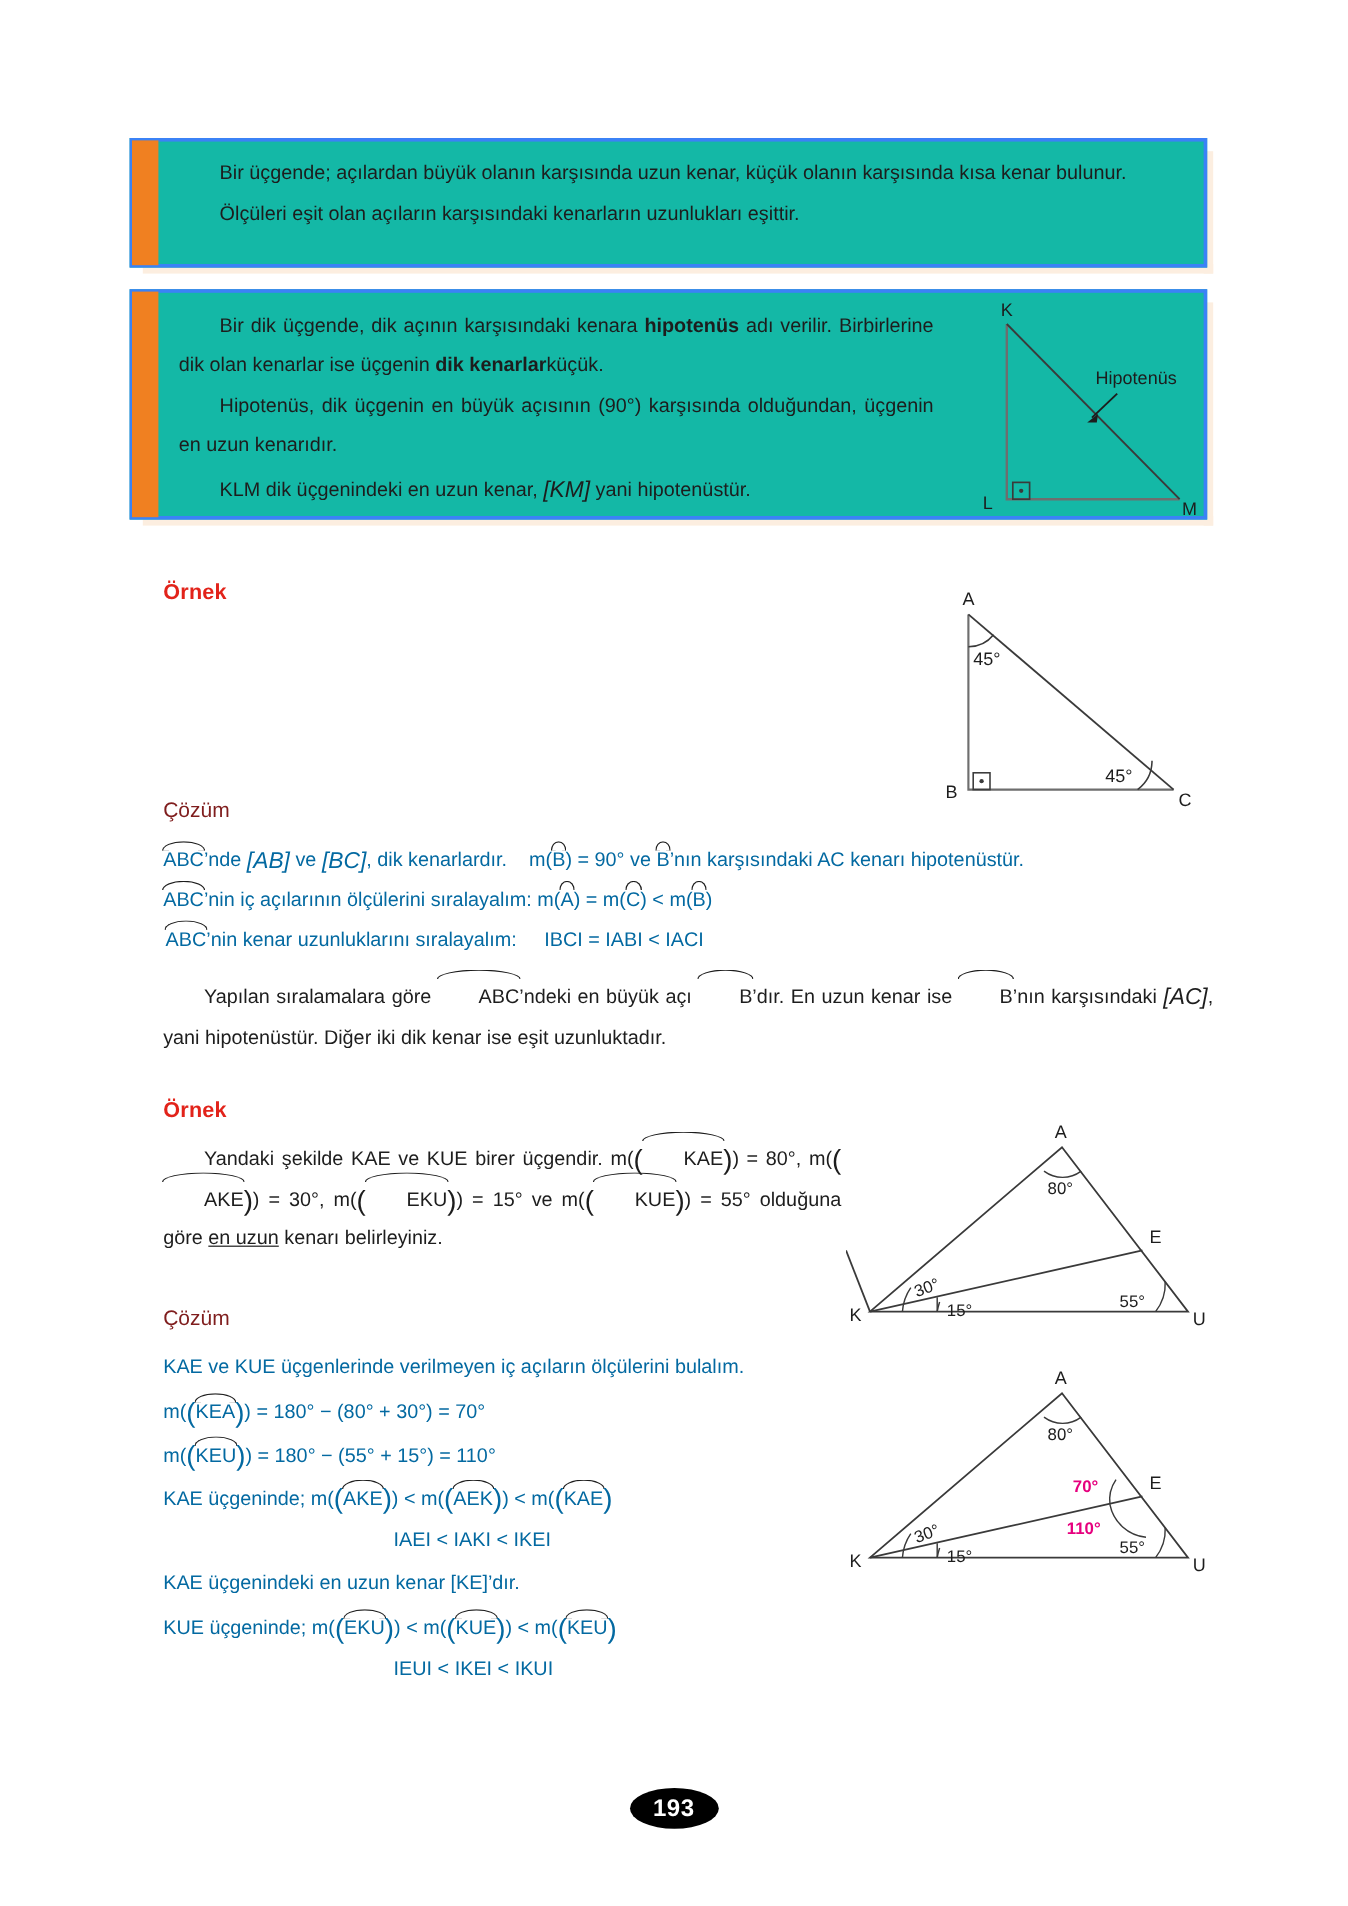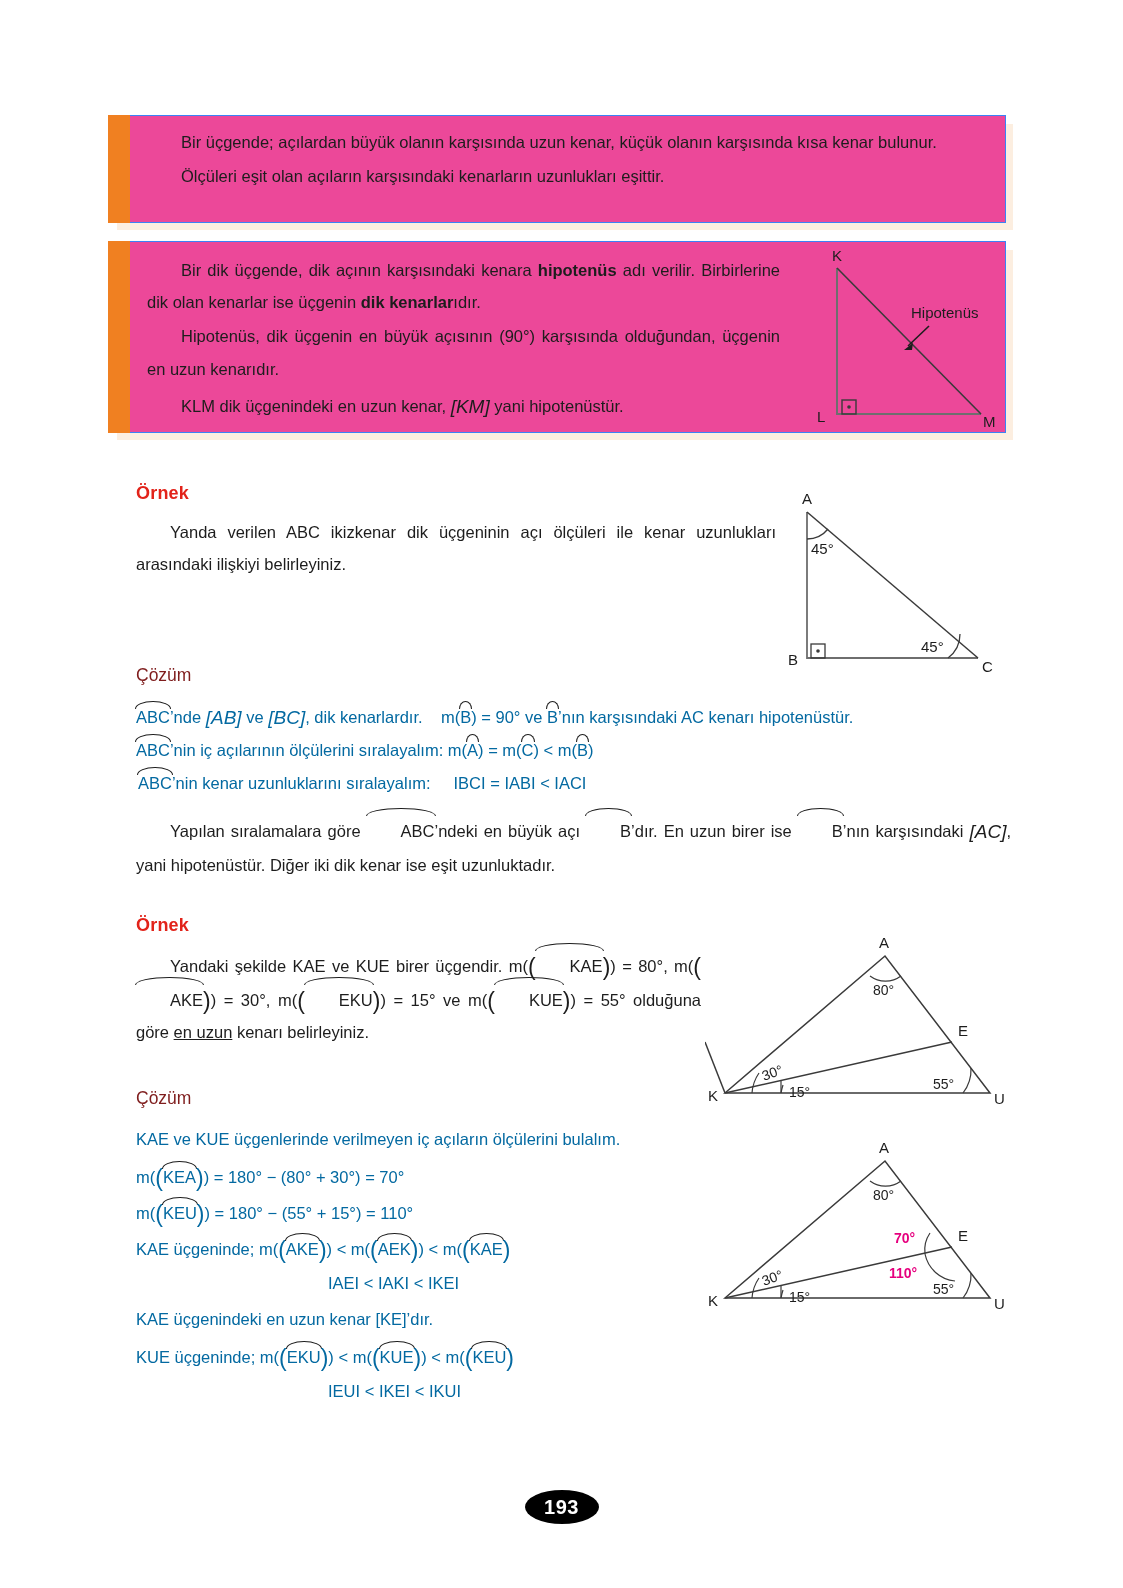--- a/index.html
+++ b/index.html
@@ -9,22 +9,22 @@
     font-family:"Liberation Sans", sans-serif;
     color:#1a1a1a;
     position:relative;
     overflow:hidden;
   }
   .page{position:absolute; left:0; top:0; width:1123px; height:1588px;}
 
   
   .infobox{
     position:absolute;
-    border:1px solid #3b82f6;
-    background:#ec4899;
+    border:3px solid #3b82f6;
+    background:#14b8a6;
     box-sizing:border-box;
   }
   .infobox::after{
     content:"";
     position:absolute;
     left:8px; right:-8px; bottom:-8px;
     height:8px;
     background:#fceee0;
     z-index:-1;
   }
@@ -123,21 +123,21 @@
     <div class="orangebar"></div>
     <div class="box-body">
       <p>Bir üçgende; açılardan büyük olanın karşısında uzun kenar, küçük olanın karşısında kısa kenar bulunur.</p>
       <p>Ölçüleri eşit olan açıların karşısındaki kenarların uzunlukları eşittir.</p>
     </div>
   </div>
 
   <div class="infobox" style="left:108px; top:241px; width:898px; height:192px;">
     <div class="orangebar"></div>
     <div class="box-body" style="right:225px; top:12px;">
-      <p><span>Bir dik üçgende, dik açının karşısındaki kenara </span><b>hipotenüs</b><span> adı verilir. Birbirlerine dik olan kenarlar ise üçgenin </span><b>dik kenarlar</b><span>ıdır.</span></p>
+      <p><span>Bir dik üçgende, dik açının karşısındaki kenara </span><b>hipotenüs</b><span> adı verilir. Birbirlerine dik olan kenarlar ise üçgenin </span><b>dik kenarlar</b><span>küçük.</span></p>
       <p>Hipotenüs, dik üçgenin en büyük açısının (90°) karşısında olduğundan, üçgenin en uzun kenarıdır.</p>
       <p><span>KLM dik üçgenindeki en uzun kenar, </span><span class="brk">[KM]</span><span> yani hipotenüstür.</span></p>
     </div>
 
     <div class="diagram" style="left:700px; top:4px;">
       <svg width="200" height="185" viewBox="0 0 200 185">
         <polyline points="28,22 28,168 172,168" fill="none" stroke="#6e6e6e" stroke-width="2"></polyline>
         <line x1="28" y1="22" x2="172" y2="168" stroke="#3a3a3a" stroke-width="1.6"></line>
         <rect x="33" y="154" width="14" height="14" fill="none" stroke="#3a3a3a" stroke-width="1.4"></rect>
         <circle cx="40" cy="161" r="1.8" fill="#3a3a3a"></circle>
@@ -146,23 +146,20 @@
         <text x="174" y="181" font-family="Liberation Sans, sans-serif" font-size="15" fill="#1d1d1d">M</text>
         <text x="102" y="72" font-family="Liberation Sans, sans-serif" font-size="15" fill="#1d1d1d">Hipotenüs</text>
         <line x1="120" y1="80" x2="99" y2="100" stroke="#1d1d1d" stroke-width="1.6"></line>
         <polygon points="95,104 104,97 103,104" fill="#1d1d1d"></polygon>
       </svg>
     </div>
   </div>
 
   <div class="redhead" style="left:136px; top:483px;">Örnek</div>
 
-  <div class="ptext" style="left:136px; top:516px; width:640px;">
-    <p class="indent">Yanda verilen ABC ikizkenar dik üçgeninin açı ölçüleri ile kenar uzunlukları arasındaki ilişkiyi belirleyiniz.</p>
-  </div>
 
   <div class="diagram" style="left:778px; top:482px;">
     <svg width="240" height="215" viewBox="0 0 240 215">
       <polyline points="29,30 29,176 200,176" fill="none" stroke="#6e6e6e" stroke-width="1.8"></polyline>
       <line x1="29" y1="30" x2="200" y2="176" stroke="#3a3a3a" stroke-width="1.5"></line>
       <rect x="33" y="162" width="14" height="14" fill="none" stroke="#3a3a3a" stroke-width="1.3"></rect>
       <circle cx="40" cy="169" r="1.8" fill="#3a3a3a"></circle>
       <path d="M29,57 A27,27 0 0 0 50,47" fill="none" stroke="#3a3a3a" stroke-width="1.3"></path>
       <path d="M170,176 A30,30 0 0 0 182,152" fill="none" stroke="#3a3a3a" stroke-width="1.3"></path>
       <text x="24" y="22" font-family="Liberation Sans, sans-serif" font-size="15" fill="#1d1d1d">A</text>
@@ -181,21 +178,21 @@
 
   <div class="mono-line" style="left:136px; top:739px;">
     <span class="hat">ABC</span><span>’nin iç açılarının ölçülerini sıralayalım: m(</span><span class="hat">A</span><span>) = m(</span><span class="hat">C</span><span>) &lt; m(</span><span class="hat">B</span><span>)</span>
   </div>
 
   <div class="mono-line" style="left:138px; top:772px;text-align:center;">
     <span class="hat">ABC</span><span>’nin kenar uzunluklarını sıralayalım:</span>&nbsp;&nbsp;&nbsp;&nbsp;&nbsp;<span>IBCI =  IABI &lt; IACI</span>
   </div>
 
   <div class="ptext" style="left:136px; top:812px; width:875px;">
-    <p class="indent"><span>Yapılan sıralamalara göre </span><span class="hat">ABC</span><span>’ndeki en büyük açı </span><span class="hat">B</span><span>’dır. En uzun birer ise </span><span class="hat">B</span><span>’nın karşısındaki </span><span class="brk">[AC]</span><span>, yani hipotenüstür. Diğer iki dik kenar ise eşit uzunluktadır.</span></p>
+    <p class="indent"><span>Yapılan sıralamalara göre </span><span class="hat">ABC</span><span>’ndeki en büyük açı </span><span class="hat">B</span><span>’dır. En uzun kenar ise </span><span class="hat">B</span><span>’nın karşısındaki </span><span class="brk">[AC]</span><span>, yani hipotenüstür. Diğer iki dik kenar ise eşit uzunluktadır.</span></p>
   </div>
 
   <div class="redhead" style="left:136px; top:915px;">Örnek</div>
 
   <div class="ptext" style="left:136px; top:948px; width:565px;">
     <p class="indent"><span>Yandaki şekilde KAE ve KUE birer üçgendir.  m(</span><span class="bigparen">(</span><span class="hat">KAE</span><span class="bigparen">)</span><span>) = 80°,  m(</span><span class="bigparen">(</span><span class="hat">AKE</span><span class="bigparen">)</span><span>) = 30°,  m(</span><span class="bigparen">(</span><span class="hat">EKU</span><span class="bigparen">)</span><span>) = 15°  ve  m(</span><span class="bigparen">(</span><span class="hat">KUE</span><span class="bigparen">)</span><span>) = 55°  olduğuna göre </span><span class="u">en uzun</span><span> kenarı belirleyiniz.</span></p>
   </div>
 
   <div class="diagram" style="left:705px; top:918px;">
     <svg width="310" height="190" viewBox="0 0 310 190">

